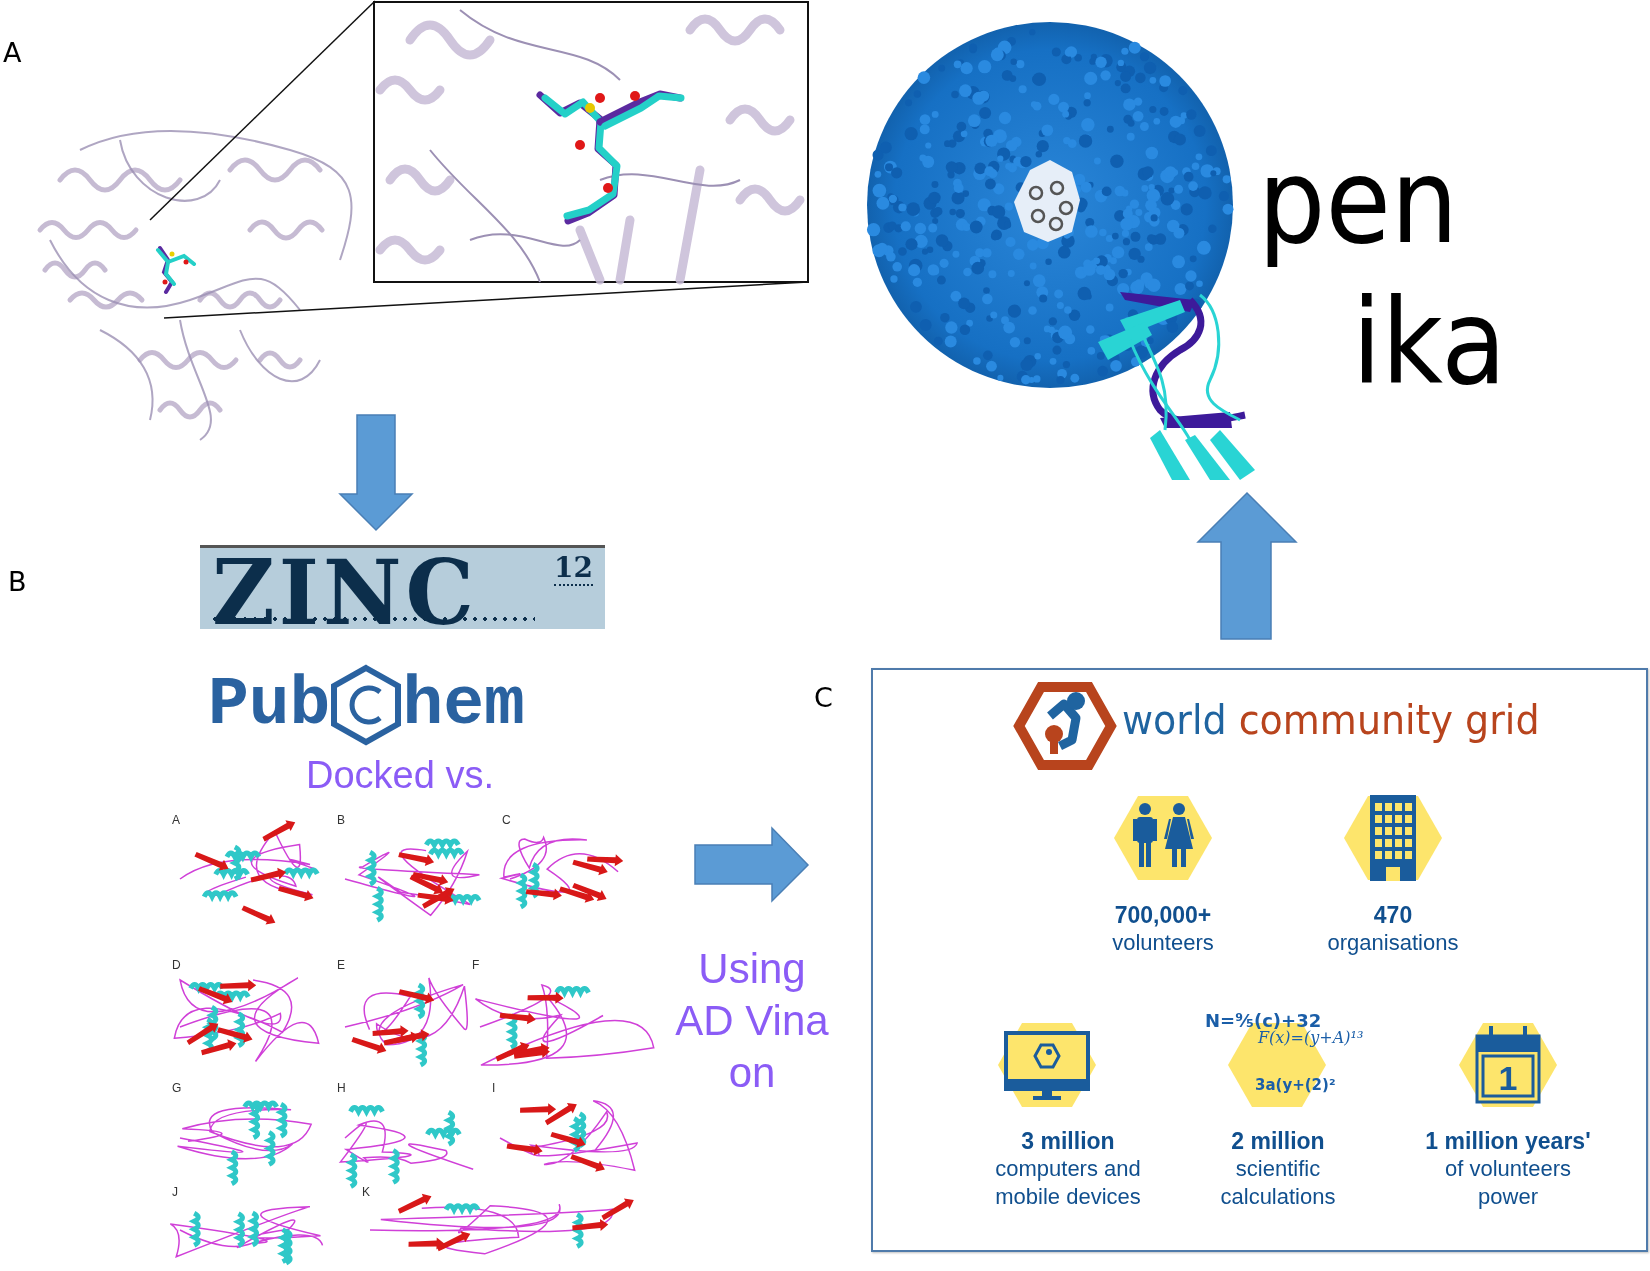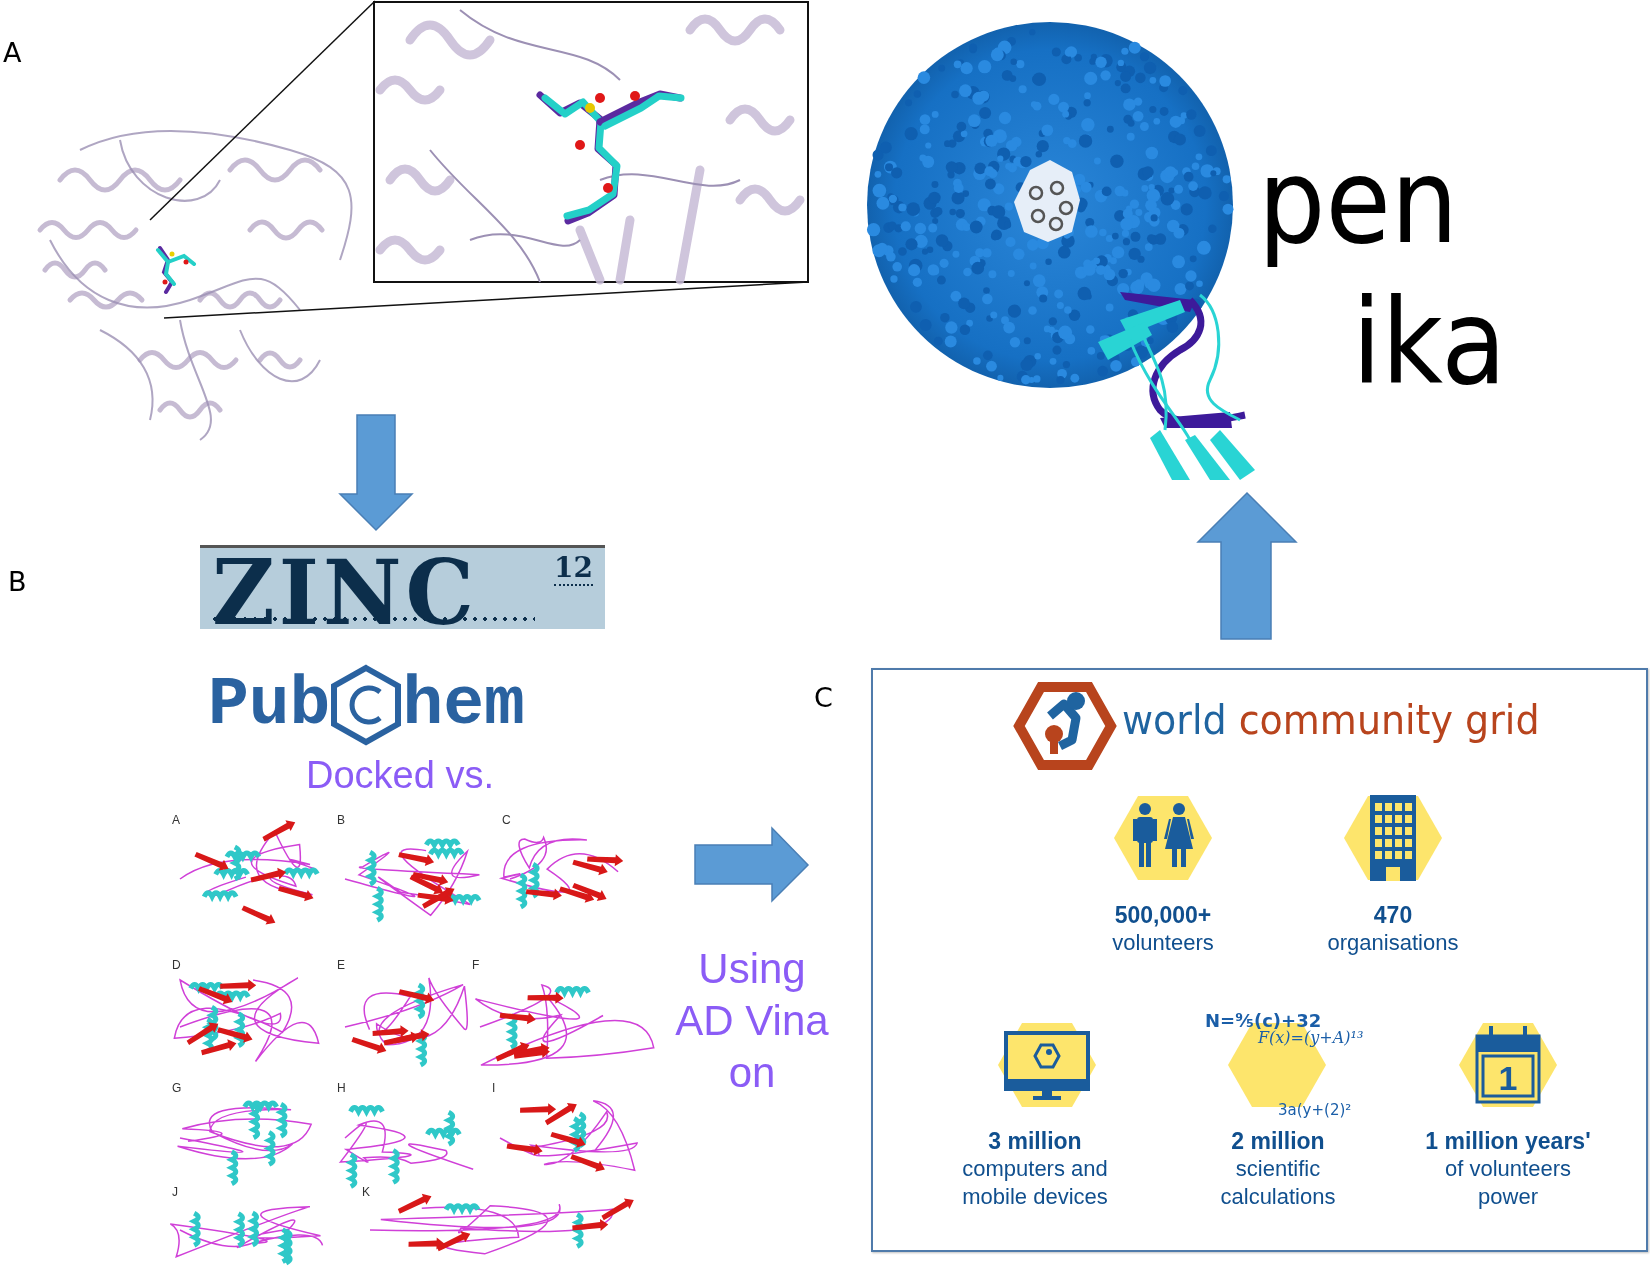--- a/index.html
+++ b/index.html
@@ -326,41 +326,41 @@
   <rect x="36" y="74" width="28" height="4" fill="#1a5c9c"></rect>
   <polygon points="44,23 56,23 62,34 56,45 44,45 38,34" fill="none" stroke="#1a5c9c" stroke-width="3"></polygon>
   <circle cx="52" cy="30" r="3" fill="#1a5c9c"></circle>
 </svg>
 
 <svg style="left:1227px;top:1022px;" width="100" height="86" viewBox="0 0 100 86">
   <polygon points="25,1 75,1 99,43 75,85 25,85 1,43" fill="#fde56c"></polygon>
 </svg>
 <div class="formula" style="left:1258px;top:1030px;font-family:'DejaVu Serif',serif;font-style:italic;font-size:16px;">F(x)=(y+A)¹³</div>
 <div class="formula" style="left:1205px;top:1012px;font-weight:bold;font-size:18px;">N=⁹⁄₅(c)+32</div>
-<div class="formula" style="left:1255px;top:1103px;font-weight:normal;font-size:15px;margin-left:23px;">3a(y+(2)²</div>
+<div class="formula" style="left:1255px;top:1078px;font-weight:bold;font-size:15px;">3a(y+(2)²</div>
 
 <svg style="left:1458px;top:1022px;" width="100" height="86" viewBox="0 0 100 86">
   <polygon points="25,1 75,1 99,43 75,85 25,85 1,43" fill="#fde56c"></polygon>
   <rect x="19" y="14" width="62" height="66" fill="#fde56c" stroke="#1a5c9c" stroke-width="3"></rect>
   <rect x="19" y="14" width="62" height="16" fill="#1a5c9c"></rect>
   <rect x="31" y="4" width="4" height="16" fill="#1a5c9c"></rect>
   <rect x="65" y="4" width="4" height="16" fill="#1a5c9c"></rect>
   <rect x="25" y="34" width="50" height="40" fill="none" stroke="#1a5c9c" stroke-width="3"></rect>
   <text x="50" y="68" text-anchor="middle" font-family="Liberation Sans, sans-serif" font-weight="bold" font-size="34" fill="#1a5c9c">1</text>
 </svg>
 
 <div class="stat" style="left:1048px;top:901px;">
-  <div class="num">500,000+</div>
+  <div class="num">700,000+</div>
   <div>volunteers</div>
 </div>
 <div class="stat" style="left:1278px;top:901px;">
   <div class="num">470</div>
   <div>organisations</div>
 </div>
-<div class="stat" style="left:920px;top:1127px;">
+<div class="stat" style="left:953px;top:1127px;">
   <div class="num">3 million</div>
   <div>computers and</div>
   <div>mobile devices</div>
 </div>
 <div class="stat" style="left:1163px;top:1127px;">
   <div class="num">2 million</div>
   <div>scientific</div>
   <div>calculations</div>
 </div>
 <div class="stat" style="left:1393px;top:1127px;">

